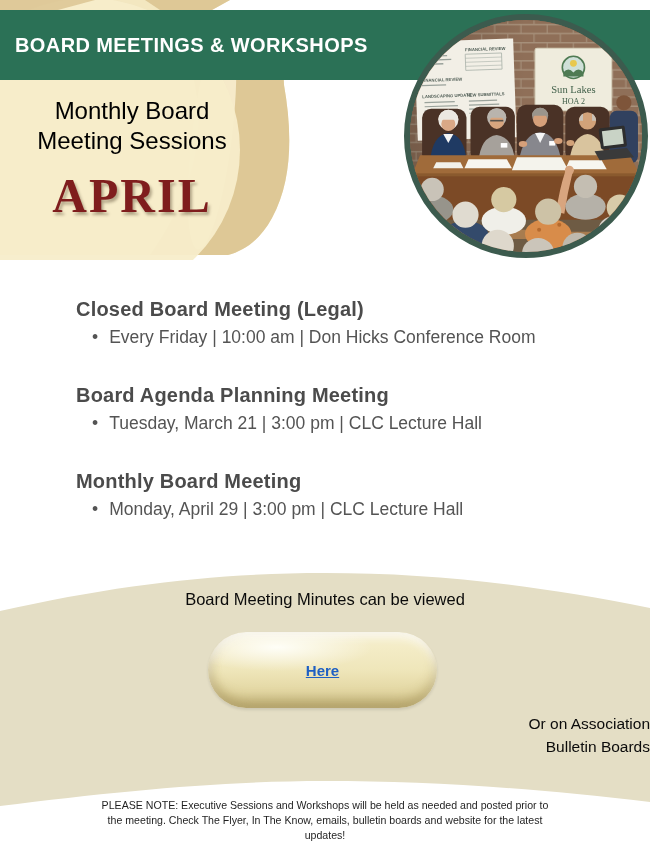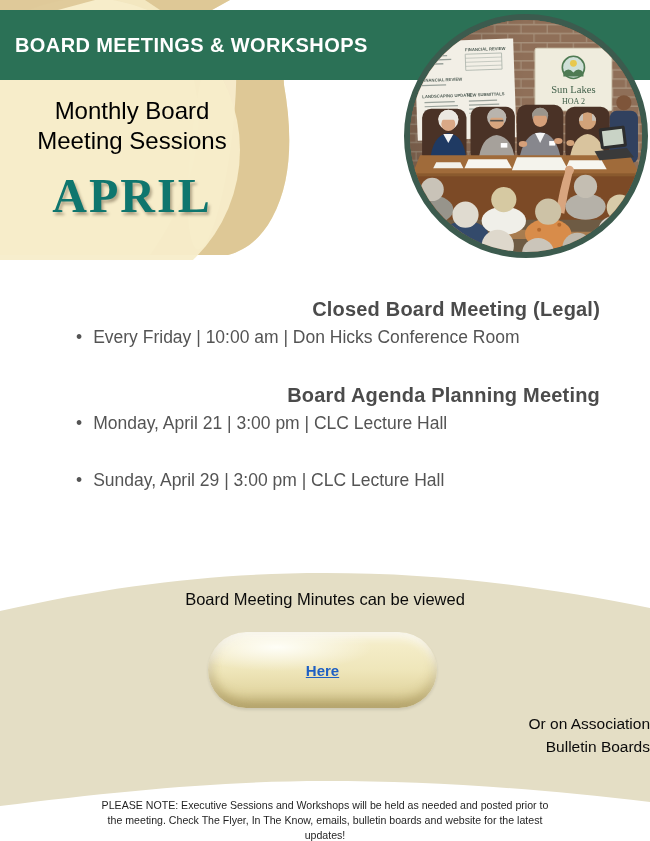--- a/index.html
+++ b/index.html
@@ -16,29 +16,29 @@
     display:flex;align-items:center;z-index:2;
   }
   .banner-title{
     color:#ffffff;font-weight:700;font-size:20px;letter-spacing:.4px;padding-left:15px;white-space:nowrap;
   }
   
   .hero{position:absolute;left:6px;top:96px;width:252px;text-align:center;z-index:2;}
   .hero-sub{font-size:24px;line-height:29.5px;color:#000000;font-weight:500;}
   .month{
     margin-top:13px;font-family:"Liberation Serif",serif;font-weight:700;font-size:48px;
-    letter-spacing:2px;color:#0f766e;text-shadow:2px 3px 3px rgba(45,30,8,.35);
+    letter-spacing:2px;color:#7f1d1d;text-shadow:2px 3px 3px rgba(45,30,8,.35);
   }
   
   .photo-wrap{
     position:absolute;left:404px;top:14px;width:232px;height:232px;border:6px solid #3c5b4e;
     border-radius:50%;overflow:hidden;z-index:3;background:#8d7058;text-align:center;
   }
   
-  .schedule{position:absolute;left:60px;top:296px;z-index:2;width:540px;text-align:right;}
+  .schedule{position:absolute;left:76px;top:296px;z-index:2;width:540px;}
   .item{margin-bottom:32px;}
   .item-title{font-size:20px;font-weight:700;color:#4b4b4b;line-height:26px;letter-spacing:.2px;}
   .item-row{display:flex;margin-top:3px;padding-left:16px;color:#545454;font-size:17.5px;line-height:25px;}
   .dot{margin-right:11px;}
   
   .band{position:absolute;top:560px;left:0;z-index:1;}
   .minutes{position:absolute;top:589px;left:0;width:650px;text-align:center;
     font-size:16.5px;line-height:20.5px;color:#0b0b0b;z-index:2;}
   .pill{
     position:absolute;left:208px;top:632px;width:229px;height:76px;border:none;border-radius:38px;
@@ -229,27 +229,28 @@
       <div class="item-title">Closed Board Meeting (Legal)</div>
       <div class="item-row">
         <span class="dot">•</span>
         <span>Every Friday | 10:00 am | Don Hicks Conference Room</span>
       </div>
     </div>
     <div class="item">
       <div class="item-title">Board Agenda Planning Meeting</div>
       <div class="item-row">
         <span class="dot">•</span>
-        <span>Monday, April 21 | 3:00 pm | CLC Lecture Hall</span>
+        <span>Tuesday, March 21 | 3:00 pm | CLC Lecture Hall</span>
       </div>
     </div>
     <div class="item">
+      <div class="item-title">Monthly Board Meeting</div>
       <div class="item-row">
         <span class="dot">•</span>
-        <span>Sunday, April 29 | 3:00 pm | CLC Lecture Hall</span>
+        <span>Monday, April 29 | 3:00 pm | CLC Lecture Hall</span>
       </div>
     </div>
   </div>
 
   <svg class="band" width="650" height="281" viewBox="0 0 650 281">
     <path d="M0,51 C120,24 220,13 325,13 C430,13 530,24 650,48 L650,242 C530,228 430,221 325,221 C220,221 120,231 0,246 Z" fill="#e4dec5"></path>
   </svg>
 
   <div class="minutes">
     <div>Board Meeting Minutes can be viewed</div>

